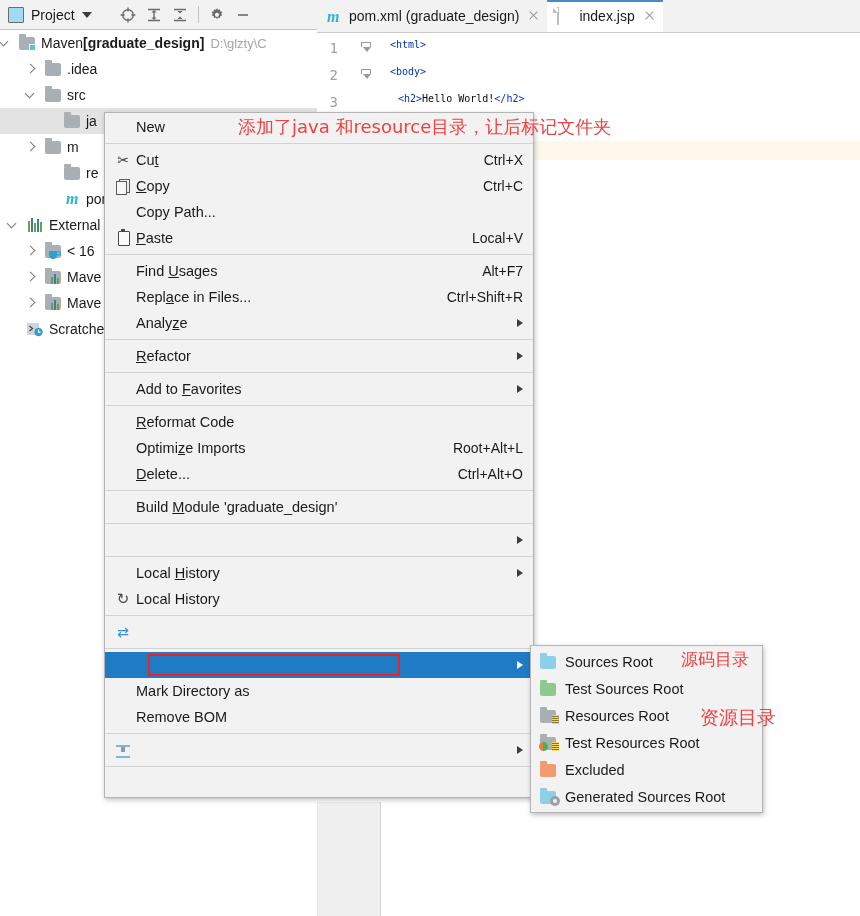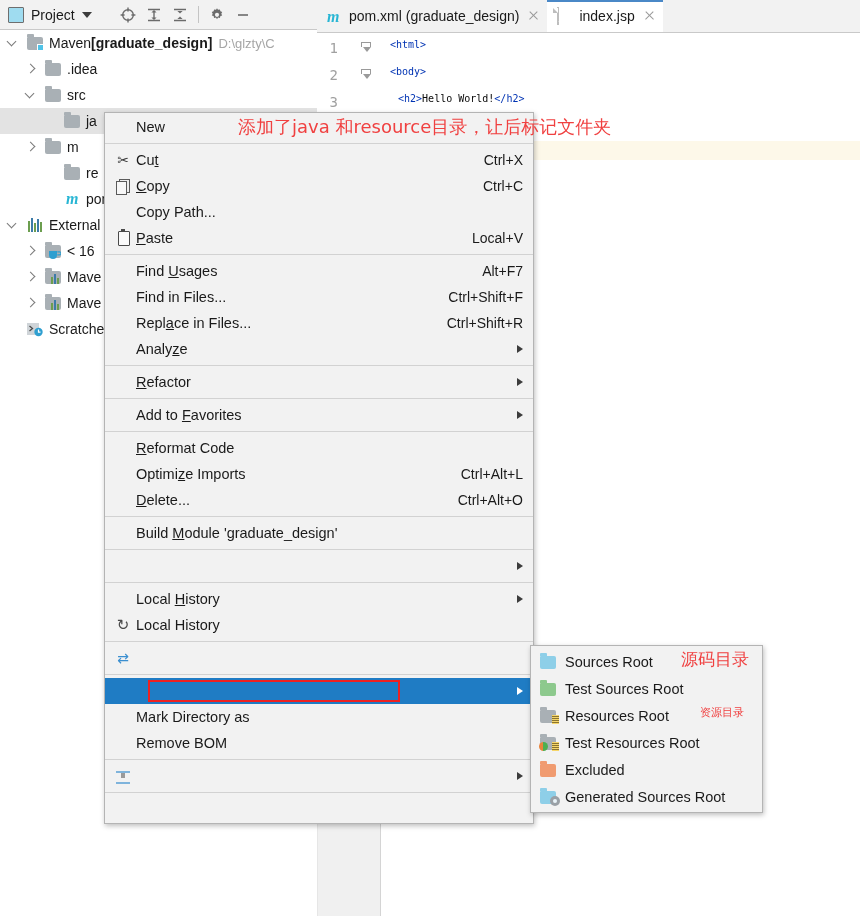--- a/index.html
+++ b/index.html
@@ -158,21 +158,21 @@
     background: #fdf8e9;
   }
 
   
   .annot {
     position:absolute; color:#f04040; font-size:18px; white-space:nowrap;
     font-family: "DejaVu Sans", sans-serif;
   }
   #annot-top { left: 238px; top: 115px; }
   #annot-src { left: 681px; top: 648px; font-size: 17px; }
-  #annot-res { left: 700px; top: 705px; font-size: 11px; }
+  #annot-res { left: 700px; top: 705px; font-size: 19px; }
 
   
   #stub-col {
     position:absolute; left: 317px; top: 802px; width: 64px; height: 114px;
     background:#f0f0f0; border-right:1px solid #d4d4d4; border-left:1px solid #e6e6e6;
   }
 
   
   #ctx-menu {
     position:absolute; left: 104px; top: 112px; width: 430px;
@@ -305,21 +305,21 @@
         <div class="tb-btn">
           <svg width="16" height="16" viewBox="0 0 16 16">
               <path d="M3 8h10" stroke="#6b6b6b" stroke-width="1.6"></path>
             </svg>
         </div>
       </div>
     </div>
 
     <div id="tree">
 
-      <div class="row" style="padding-left:8px">
+      <div class="row" style="padding-left:0">
         <div class="arrow down"></div>
         <div class="tico" style="margin-left:8px">
           <div class="folder">
               <span class="badge-module"></span>
             </div>
         </div>
         <span>Maven </span>
         <span class="bold">[graduate_design]</span>
         <span class="path-label">D:\glzty\C</span>
       </div>
@@ -511,25 +511,20 @@
     </div>
     <div class="msep"></div>
 
     <div class="mi">
       <span class="mi-ico"></span>
       <span class="mi-label">Find <u>U</u>sages</span>
       <span class="mi-key">Alt+F7</span>
     </div>
     <div class="mi">
       <span class="mi-ico"></span>
-      <span class="mi-label">Find in Files...</span>
-      <span class="mi-key">Ctrl+Shift+F</span>
-    </div>
-    <div class="mi">
-      <span class="mi-ico"></span>
       <span class="mi-label">Repl<u>a</u>ce in Files...</span>
       <span class="mi-key">Ctrl+Shift+R</span>
     </div>
     <div class="mi">
       <span class="mi-ico"></span>
       <span class="mi-label">Analy<u>z</u>e</span>
       <span class="mi-sub"></span>
     </div>
     <div class="msep"></div>
 
@@ -548,21 +543,21 @@
     <div class="msep"></div>
 
     <div class="mi">
       <span class="mi-ico"></span>
       <span class="mi-label"><u>R</u>eformat Code</span>
       <span class="mi-key"></span>
     </div>
     <div class="mi">
       <span class="mi-ico"></span>
       <span class="mi-label">Optimi<u>z</u>e Imports</span>
-      <span class="mi-key">Ctrl+Alt+L</span>
+      <span class="mi-key">Root+Alt+L</span>
     </div>
     <div class="mi">
       <span class="mi-ico"></span>
       <span class="mi-label"><u>D</u>elete...</span>
       <span class="mi-key">Ctrl+Alt+O</span>
     </div>
     <div class="msep"></div>
 
     <div class="mi">
       <span class="mi-ico"></span>

